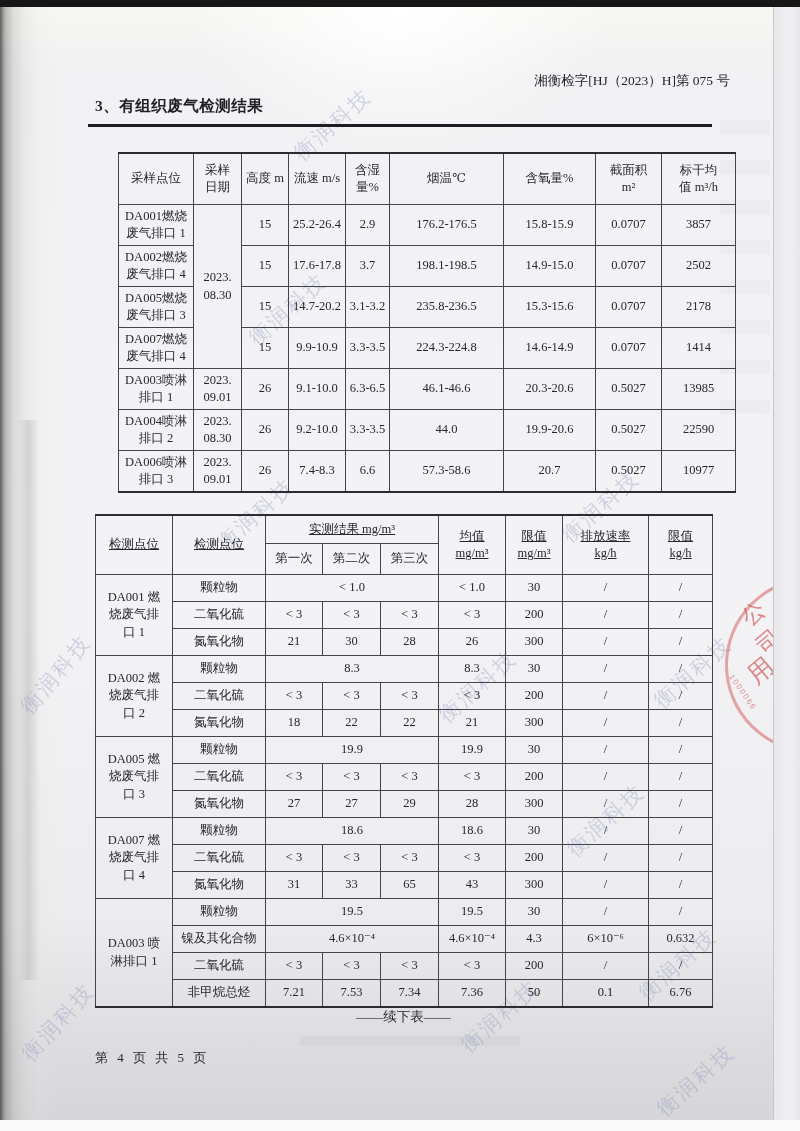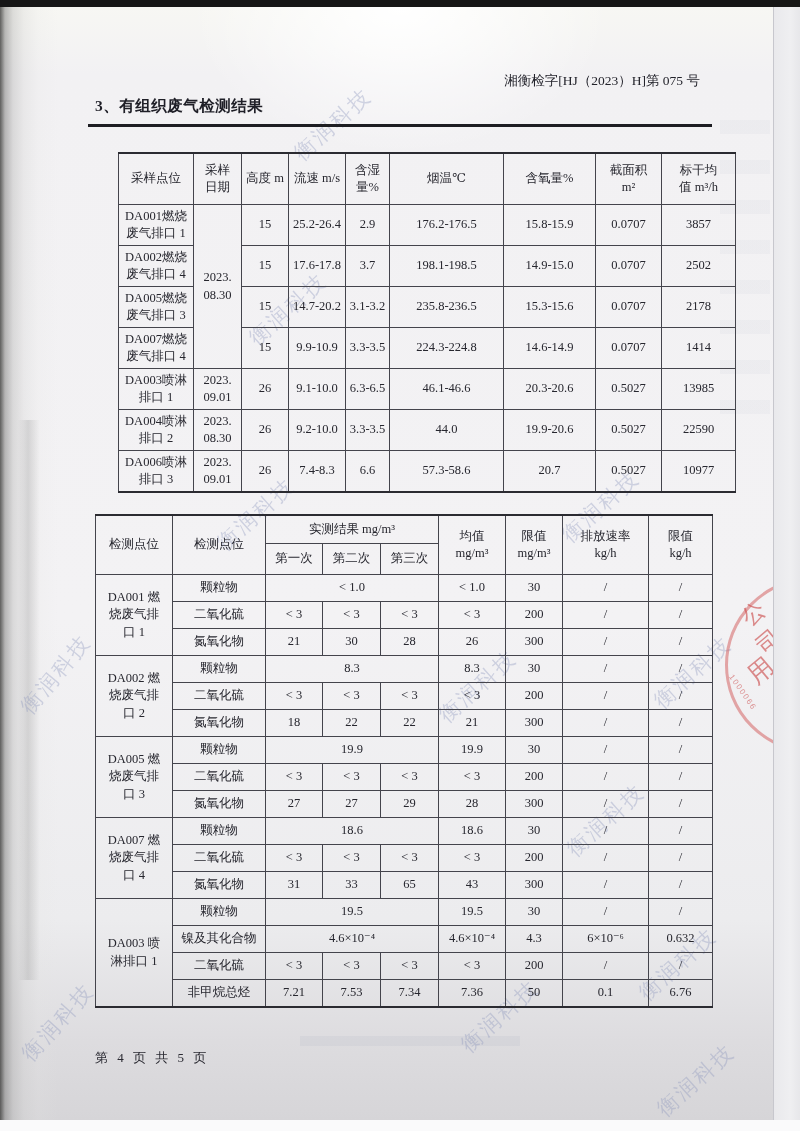--- a/index.html
+++ b/index.html
@@ -19,39 +19,39 @@
       rgba(205,205,203,.26) 24px, rgba(228,228,226,.16) 38px, rgba(255,255,255,0) 58px); }
   .fold-left2 { position:absolute; left:18px; top:420px; width:26px; height:560px;
     background:linear-gradient(90deg, rgba(255,255,255,0) 0, rgba(150,150,150,.28) 10px, rgba(255,255,255,0) 22px); }
   .edge-right { position:absolute; left:773px; top:7px; width:27px; height:1113px;
     background:linear-gradient(90deg,#e9e9ec 0%, #efeff1 60%, #e6e6e9 100%); border-left:1px solid #c7c7cd; }
   .smudge-a { position:absolute; left:720px; top:120px; width:50px; height:320px;
     background:repeating-linear-gradient(180deg, rgba(120,132,158,.05) 0 14px, rgba(120,132,158,0) 14px 40px); }
   .smudge-b { position:absolute; left:300px; top:1036px; width:220px; height:10px; background:rgba(120,132,158,.07); }
 
   
-  .docnum { position:absolute; left:368px; top:72px; width:332px; text-align:right; font-size:13.5px; color:#23232b; }
+  .docnum { position:absolute; left:398px; top:72px; width:332px; text-align:right; font-size:13.5px; color:#23232b; }
   .sectitle { position:absolute; left:95px; top:96px; font-size:15.5px; font-weight:600; color:#1f1f27; letter-spacing:.5px; }
   .rule { position:absolute; left:88px; top:124px; width:624px; height:2.5px; background:#1d1d22; }
   .cap { position:absolute; left:95px; width:617px; text-align:center; font-size:14px; color:#23232b; }
   .cap1 { top:130px; }
   .cap2 { top:489px; }
   .contnote { position:absolute; left:95px; top:1008px; width:617px; text-align:center; font-size:13.5px; color:#2a2a32; }
   .pagenum { position:absolute; left:95px; top:1049px; width:617px; text-align:left; font-size:13px; letter-spacing:3px; color:#2a2a32; }
 
   
   table { border-collapse:collapse; table-layout:fixed; color:#26262e; }
   .t1 { position:absolute; left:95px; top:152px; width:617px; font-size:12.5px;
         border-top:2.5px solid #2b2b31; border-bottom:2px solid #2b2b31;margin-left:23px; }
   .t2 { position:absolute; left:95px; top:514px; width:617px; font-size:12.5px;
         border-top:2.5px solid #2b2b31; border-bottom:2.5px solid #2b2b31; }
   th,td { border:1px solid #44444c; font-weight:normal; text-align:center; vertical-align:middle; padding:0 2px; line-height:1.4; }
   .t1 thead th { height:50px; }
   .t1 tbody td { height:40px; }
-  .t2 thead tr.h1 th { height:27px; }
+  .t2 thead tr.h1 th { height:27px;text-decoration:underline; }
   .t2 thead tr.h2 th { height:30px; }
   .t2 tbody td { height:26px; }
   .pre { white-space:pre-line; }
 
   
   .wm { position:absolute; color:#8b95bc; opacity:.36; font-size:21px; letter-spacing:3px;
         transform:rotate(-42deg); white-space:nowrap; font-family:"Liberation Sans","DejaVu Sans",sans-serif; }
 
   
   .stamp { position:absolute; left:714px; top:570px; width:59px; height:200px; overflow:hidden; }
@@ -406,20 +406,21 @@
         <td>7.53</td>
         <td>7.34</td>
         <td>7.36</td>
         <td>50</td>
         <td>0.1</td>
         <td>6.76</td>
       </tr>
     </tbody>
   </table>
 
+  <div class="contnote">——续下表——</div>
   <div class="pagenum">第 4 页 共 5 页</div>
 
   <div class="stamp">
     <div class="stamp-circle"></div>
     <div class="stamp-c1">公</div>
     <div class="stamp-c2">司</div>
     <div class="stamp-c3">用</div>
     <div class="stamp-digits">1000066</div>
   </div>
 

